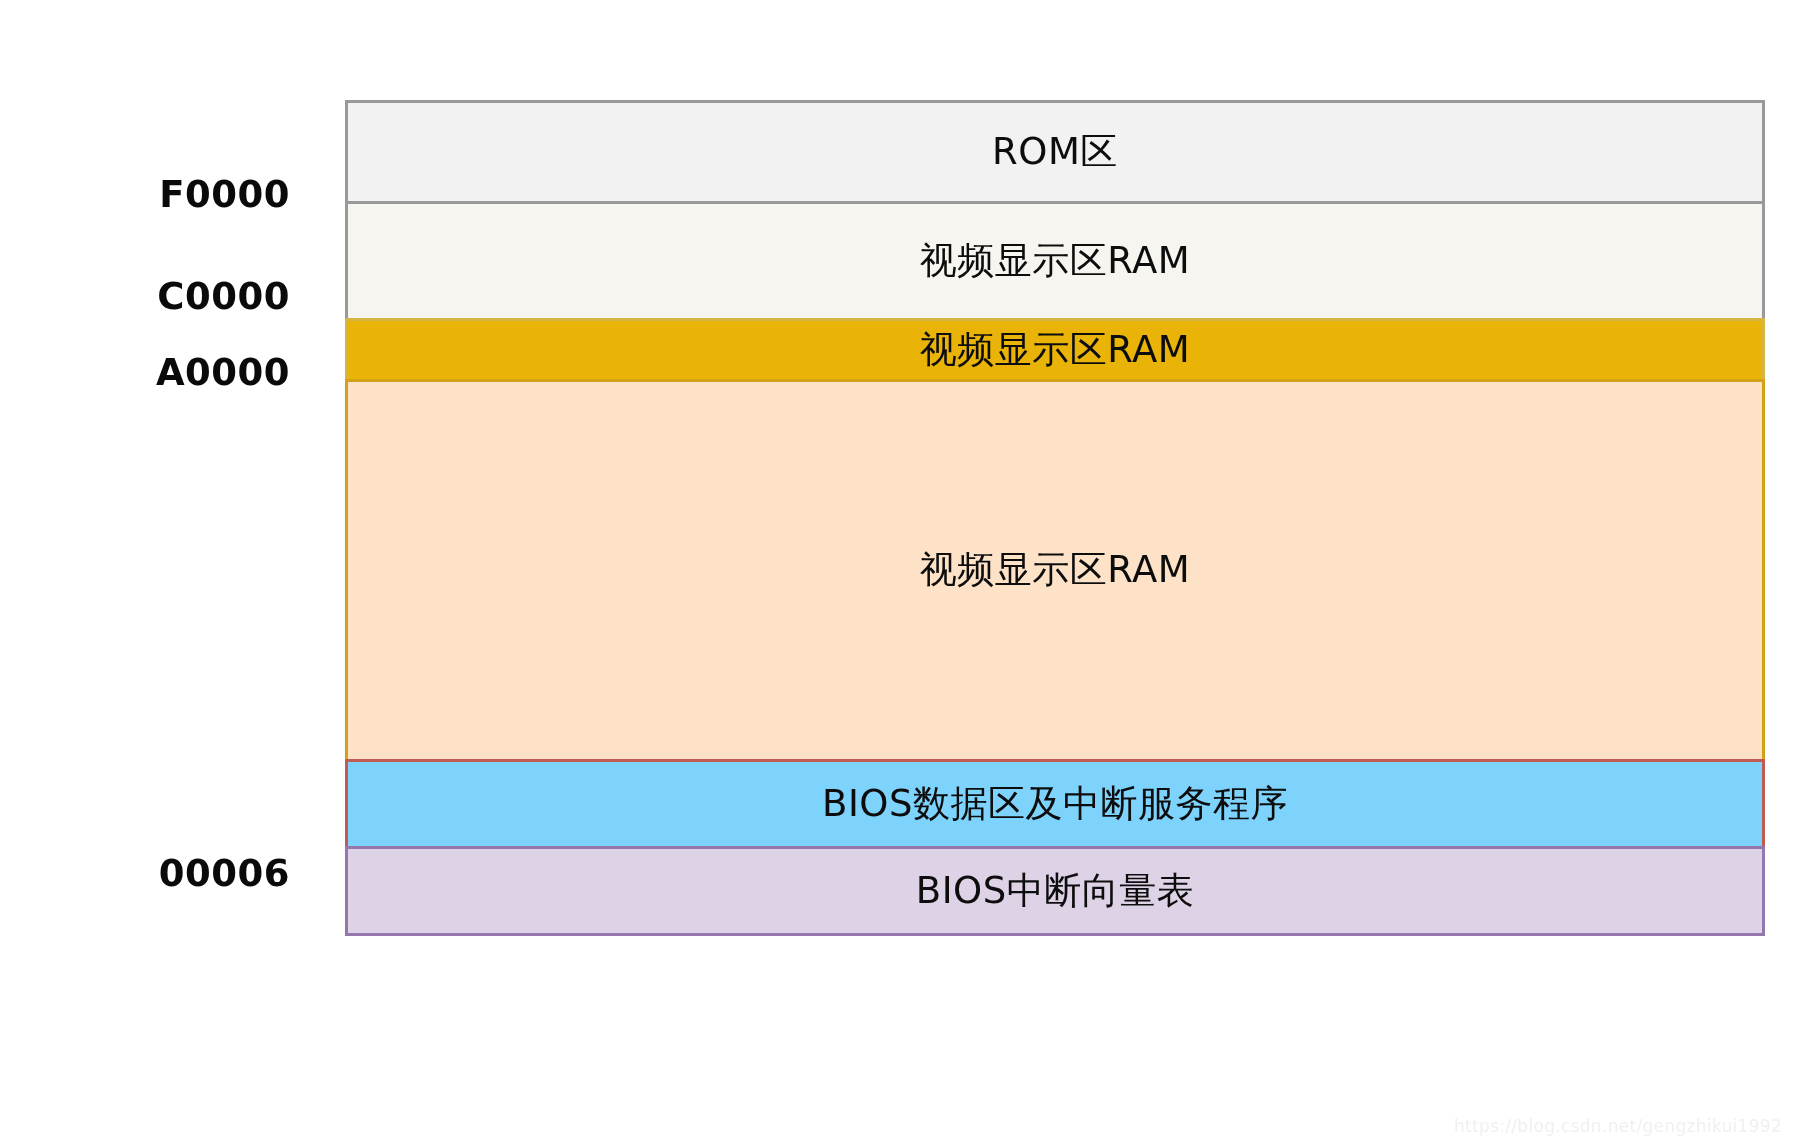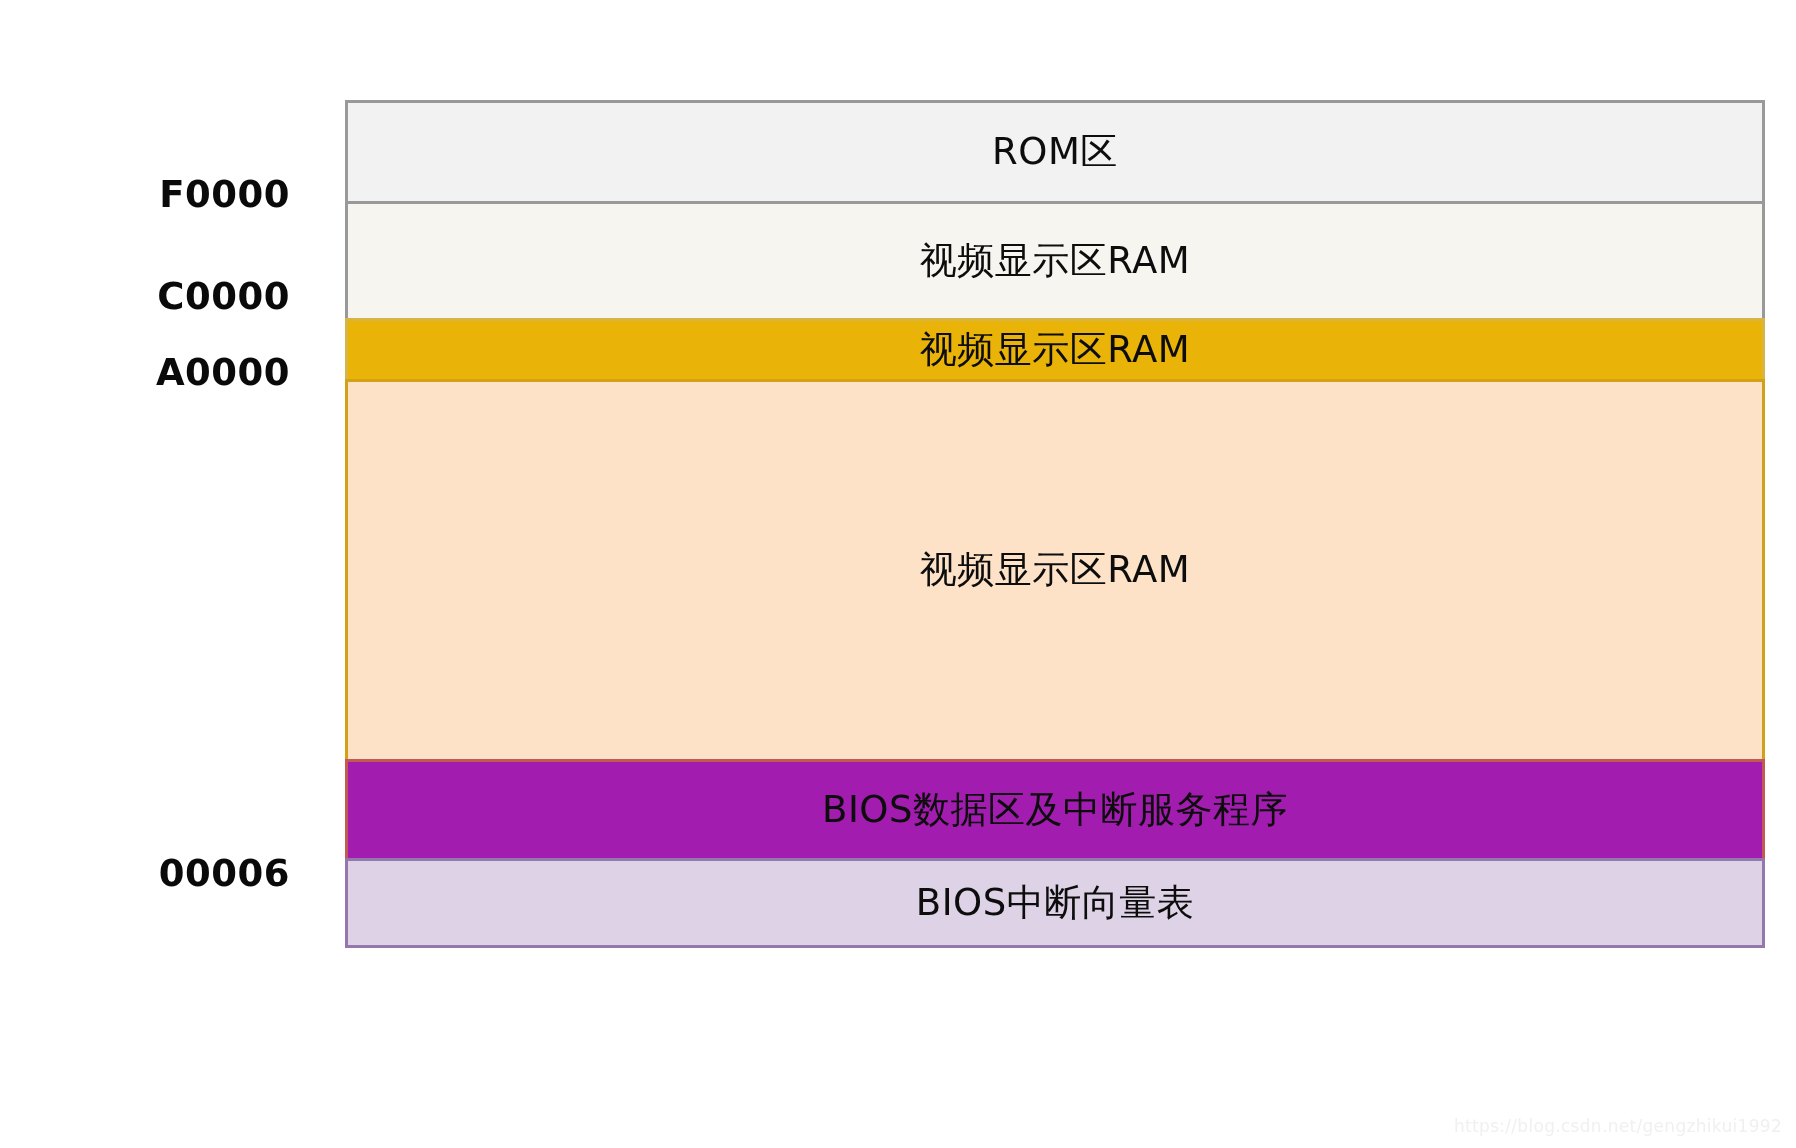--- a/index.html
+++ b/index.html
@@ -106,21 +106,21 @@
       </div>
       <div class="mem-band" style="height: 120px; background: rgb(247, 245, 239); border-color: rgb(153, 153, 153); z-index: 11;">
         <span class="band-label">视频显示区RAM</span>
       </div>
       <div class="mem-band" style="height: 64px; background: #eab308; border-color: rgb(214, 181, 69); z-index: 12;">
         <span class="band-label">视频显示区RAM</span>
       </div>
       <div class="mem-band" style="height: 383px; background: rgb(253, 226, 200); border-color: rgb(212, 160, 23); z-index: 13;">
         <span class="band-label">视频显示区RAM</span>
       </div>
-      <div class="mem-band" style="height: 102px; background: #a21caf; border-color: rgb(192, 90, 82); z-index: 14;">
+      <div class="mem-band" style="height: 90px; background: #7dd3fc; border-color: rgb(192, 90, 82); z-index: 14;">
         <span class="band-label">BIOS数据区及中断服务程序</span>
       </div>
       <div class="mem-band" style="height: 90px; background: rgb(222, 211, 230); border-color: rgb(147, 119, 173); z-index: 15;">
         <span class="band-label">BIOS中断向量表</span>
       </div>
     </div>
 
   <div id="watermark">https://blog.csdn.net/gengzhikui1992</div>
 
 </div>

